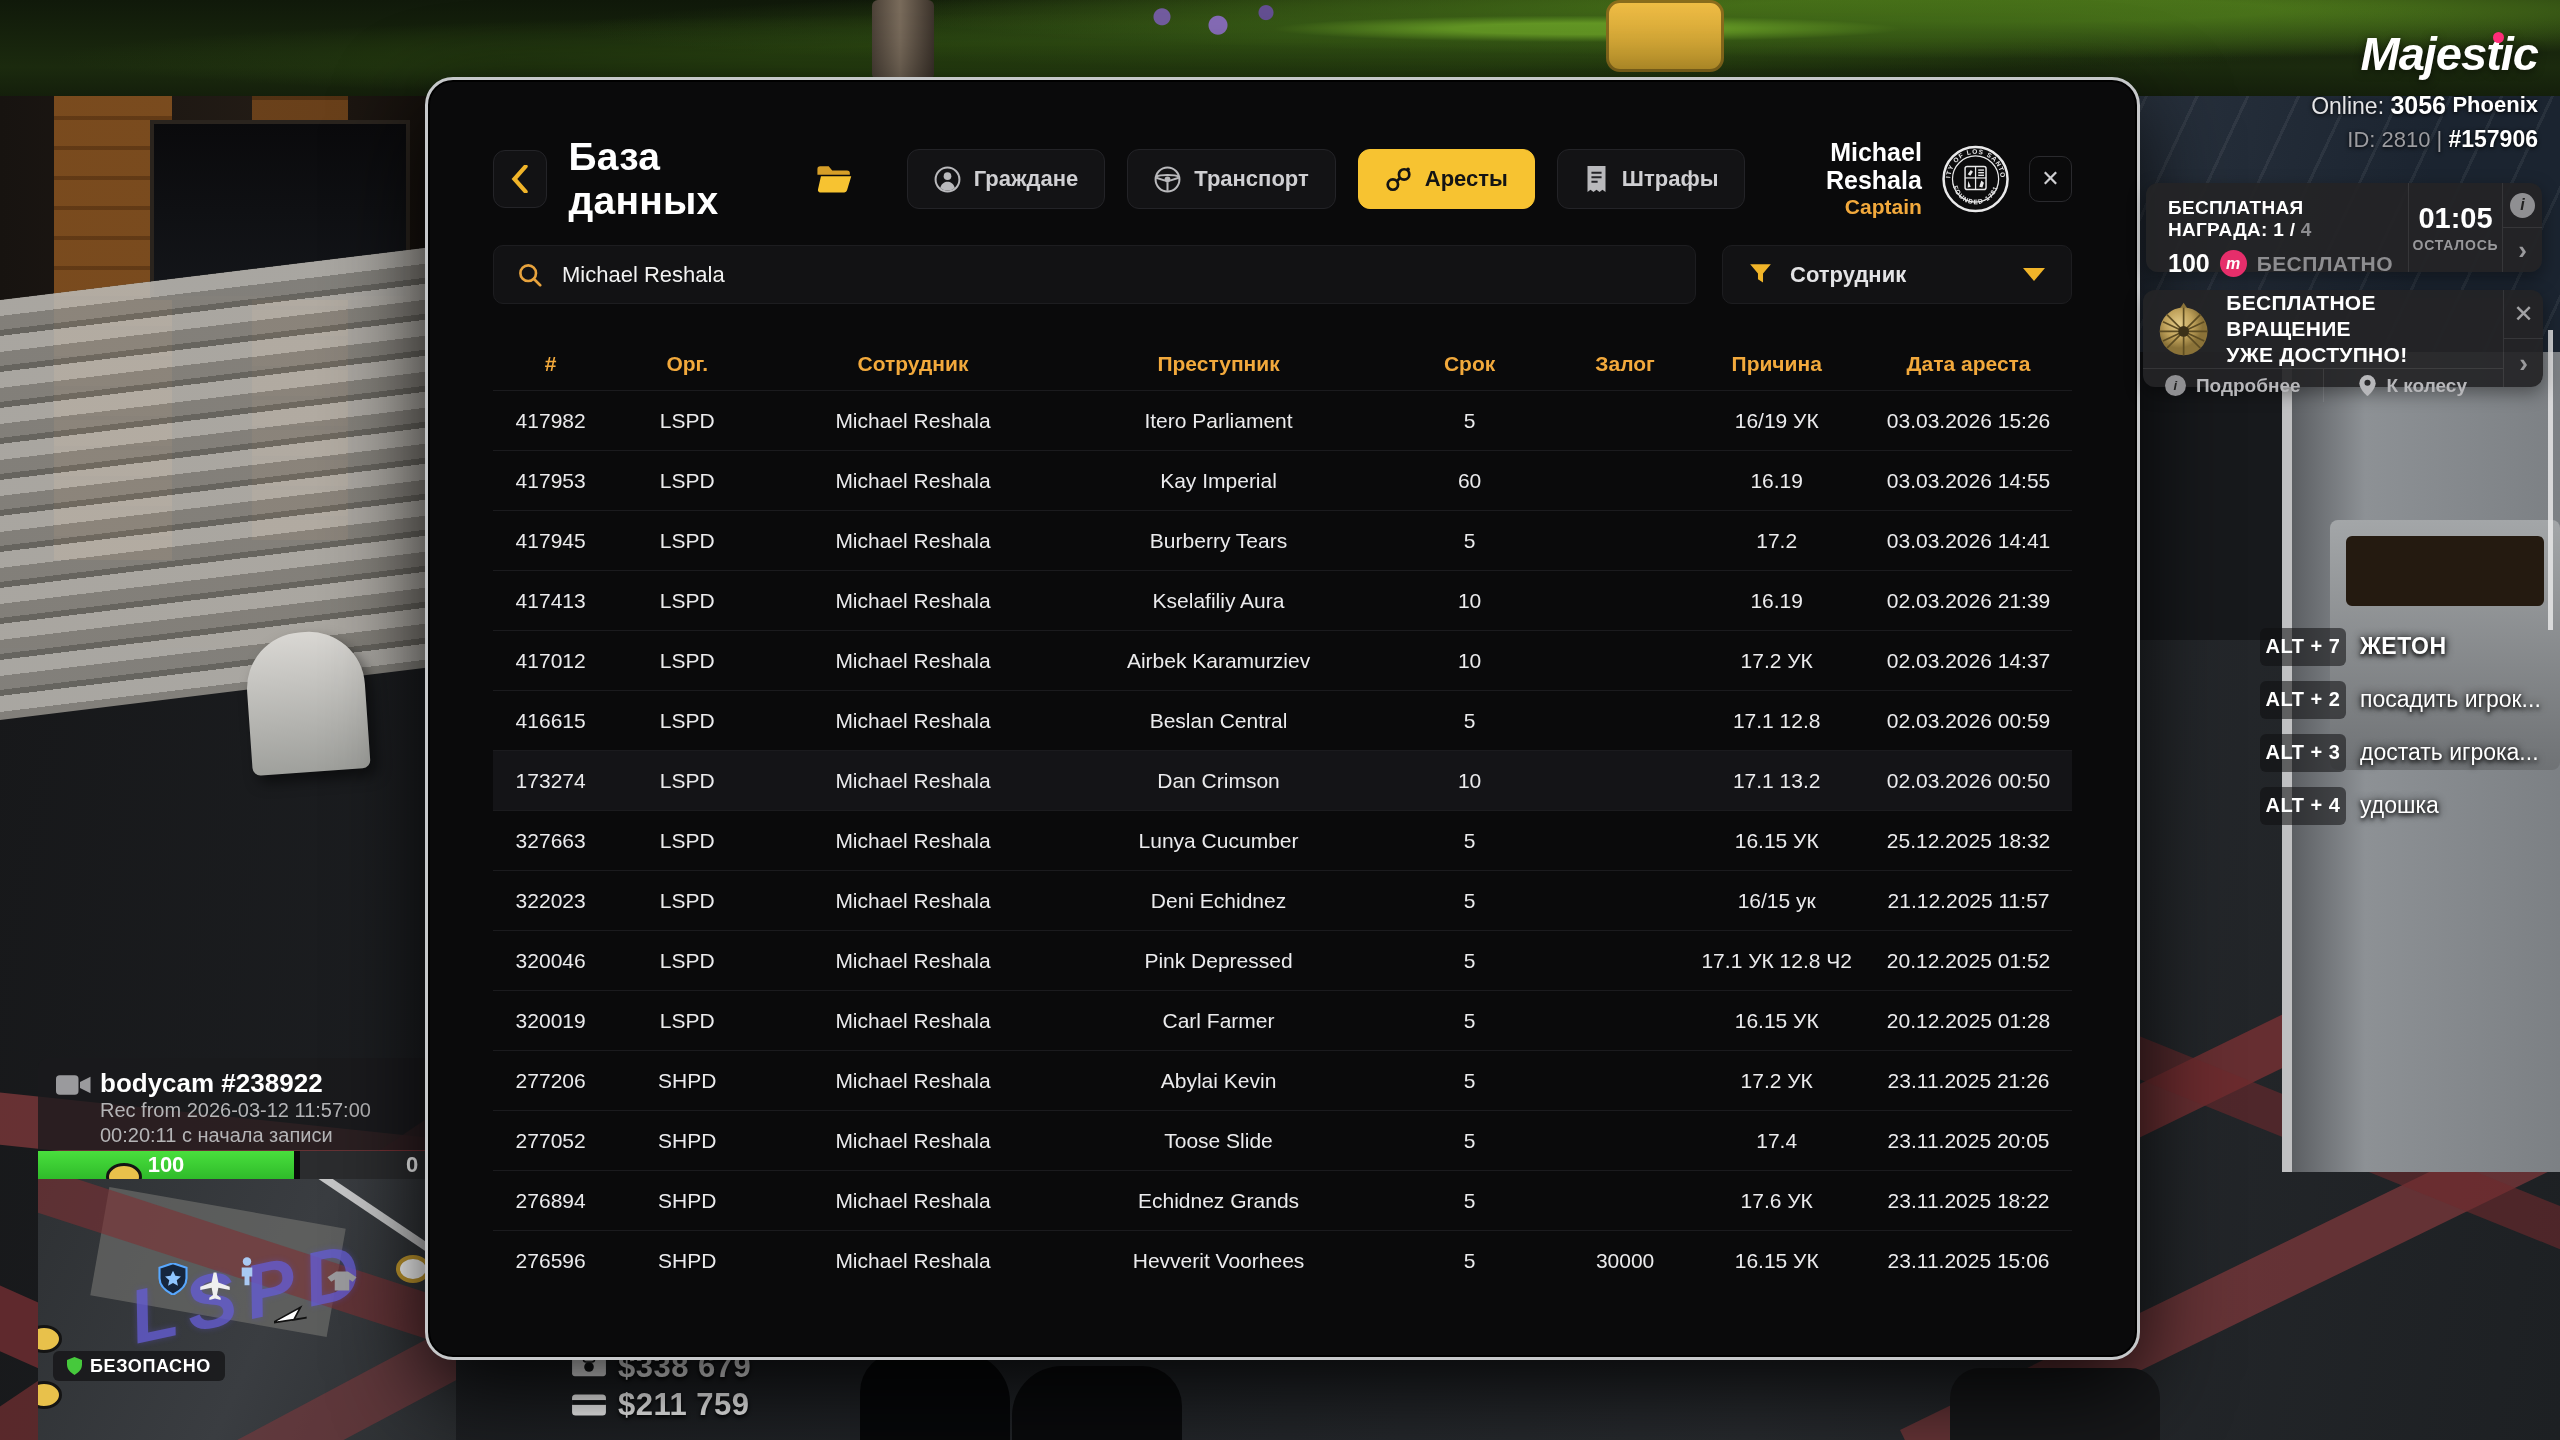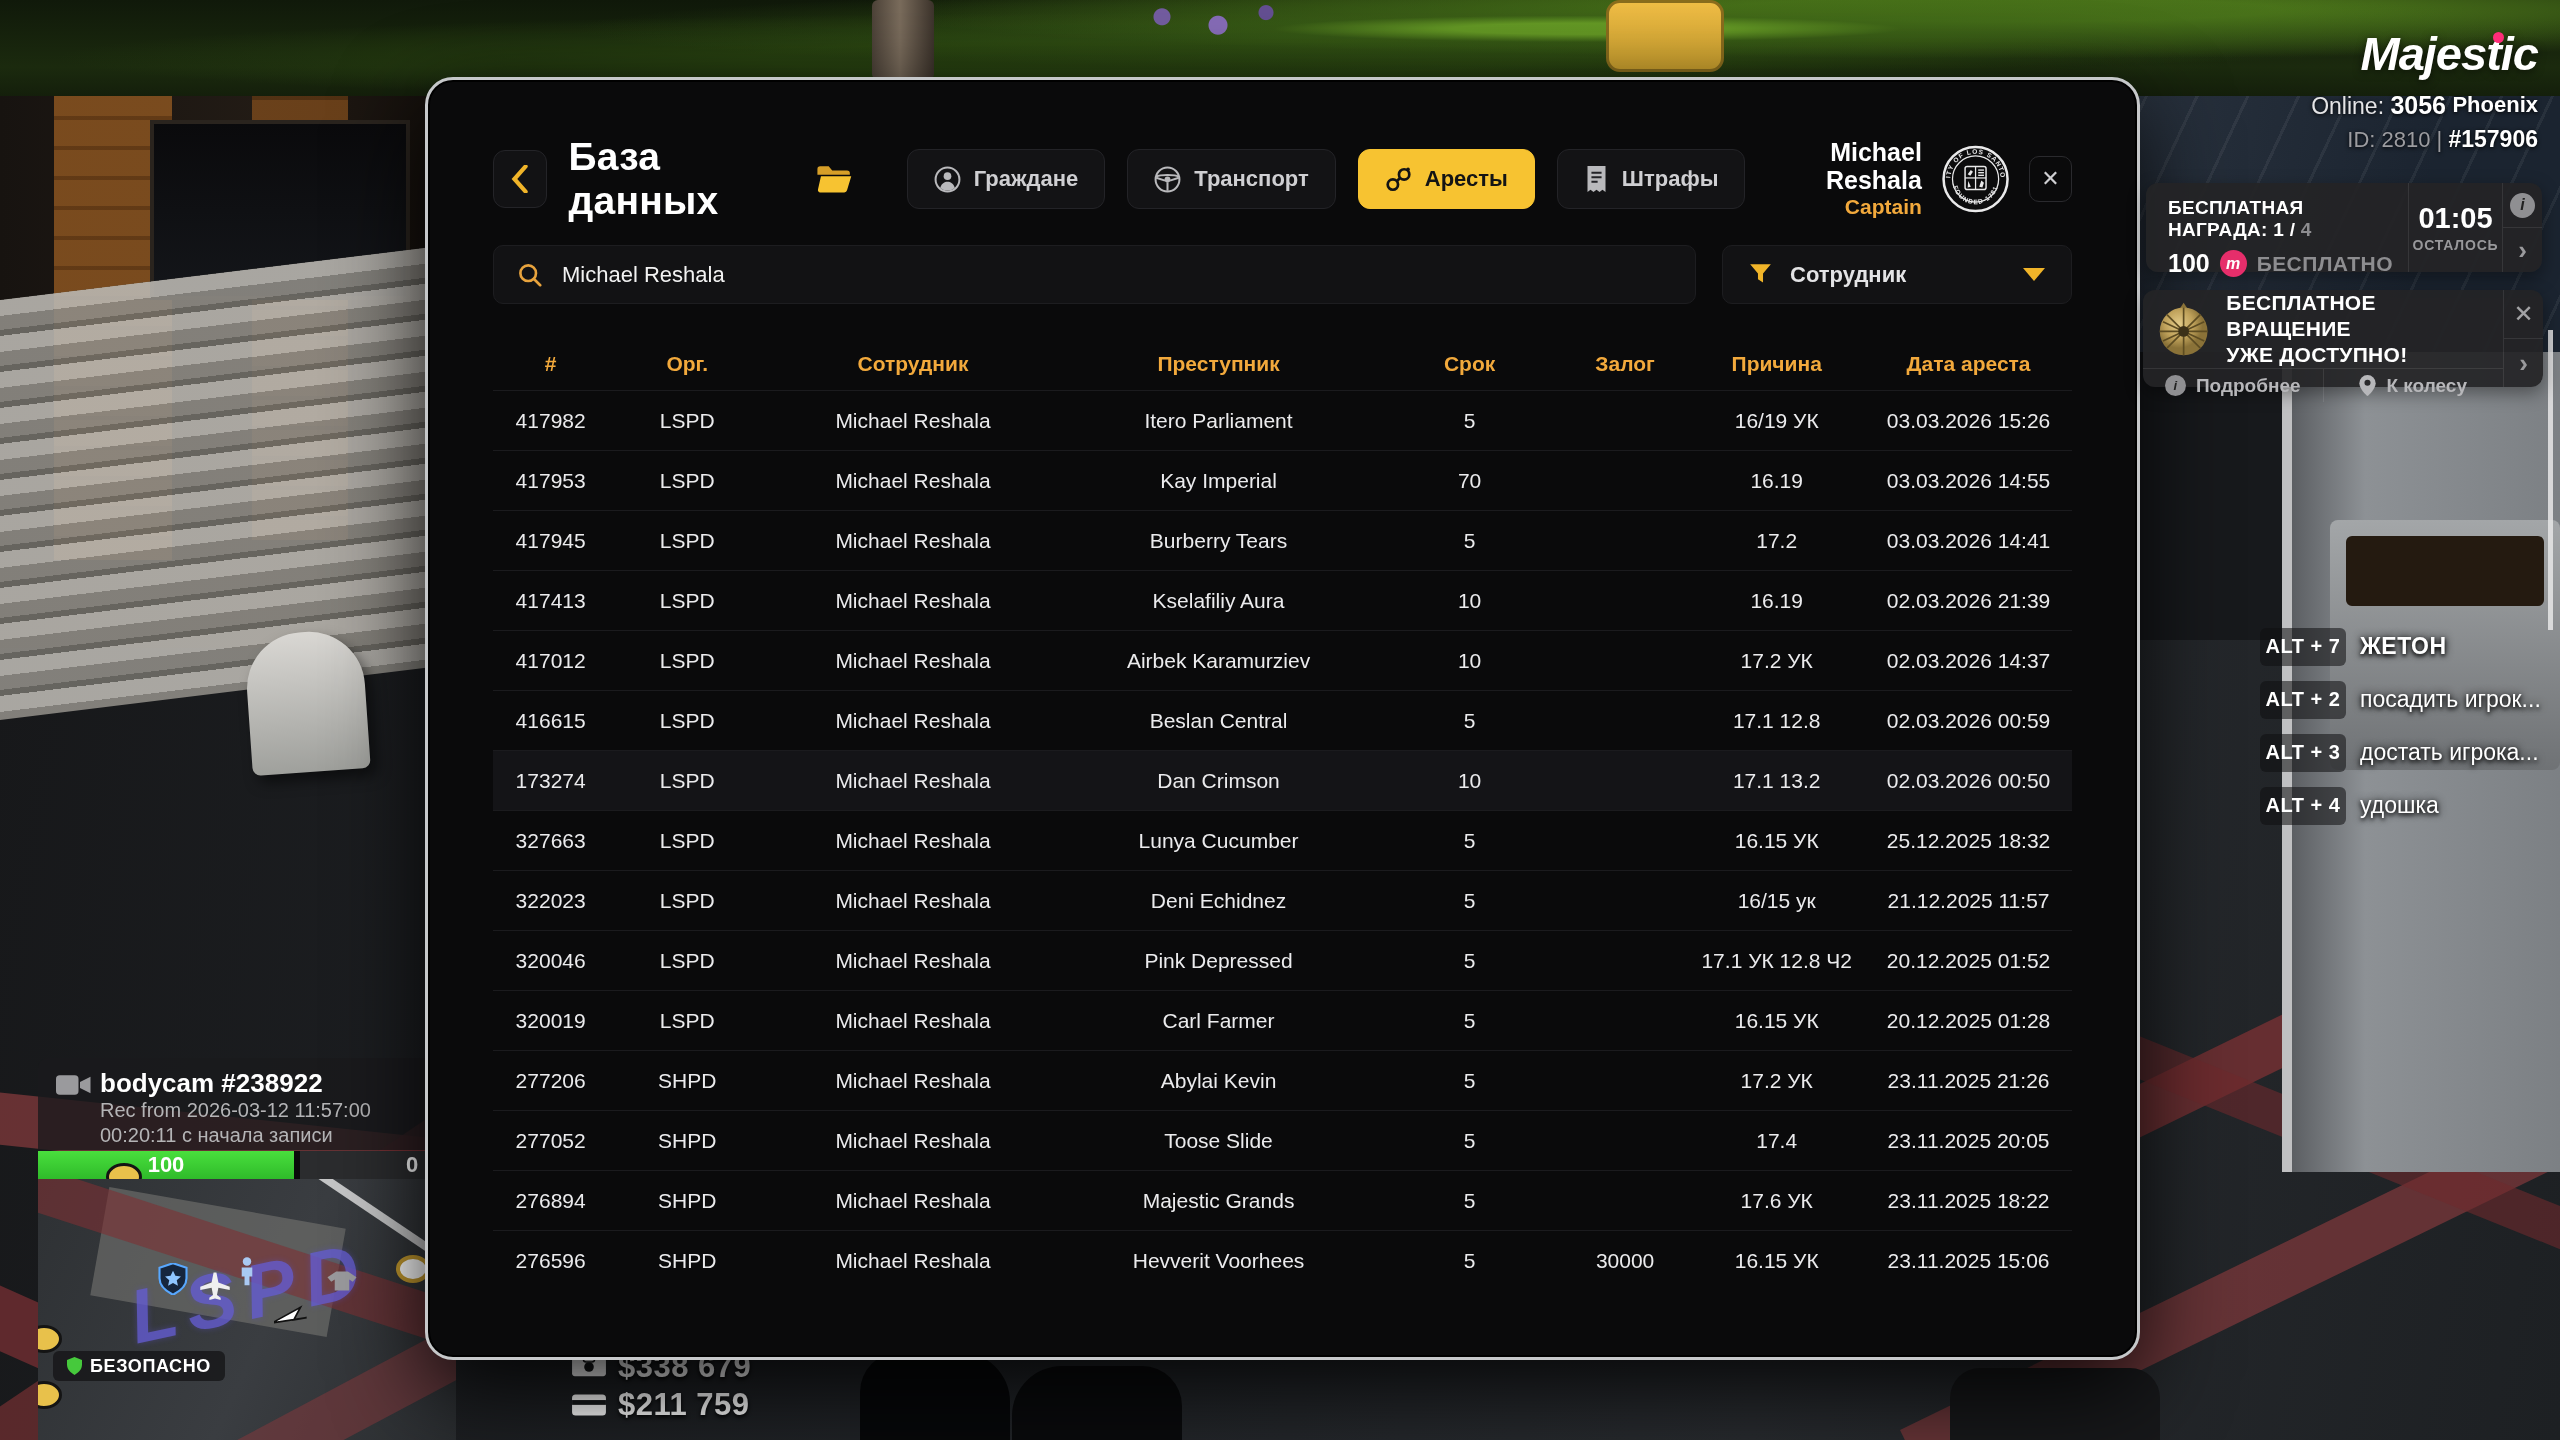--- a/index.html
+++ b/index.html
@@ -488,21 +488,21 @@
             <div>5</div>
             <div></div>
             <div>16/19 УК</div>
             <div>03.03.2026 15:26</div>
           </div>
           <div class="trow">
             <div>417953</div>
             <div>LSPD</div>
             <div>Michael Reshala</div>
             <div>Kay Imperial</div>
-            <div>70</div>
+            <div>60</div>
             <div></div>
             <div>16.19</div>
             <div>03.03.2026 14:55</div>
           </div>
           <div class="trow">
             <div>417945</div>
             <div>LSPD</div>
             <div>Michael Reshala</div>
             <div>Burberry Tears</div>
             <div>5</div>
@@ -607,21 +607,21 @@
             <div>Toose Slide</div>
             <div>5</div>
             <div></div>
             <div>17.4</div>
             <div>23.11.2025 20:05</div>
           </div>
           <div class="trow">
             <div>276894</div>
             <div>SHPD</div>
             <div>Michael Reshala</div>
-            <div>Majestic Grands</div>
+            <div>Echidnez Grands</div>
             <div>5</div>
             <div></div>
             <div>17.6 УК</div>
             <div>23.11.2025 18:22</div>
           </div>
           <div class="trow">
             <div>276596</div>
             <div>SHPD</div>
             <div>Michael Reshala</div>
             <div>Hevverit Voorhees</div>

